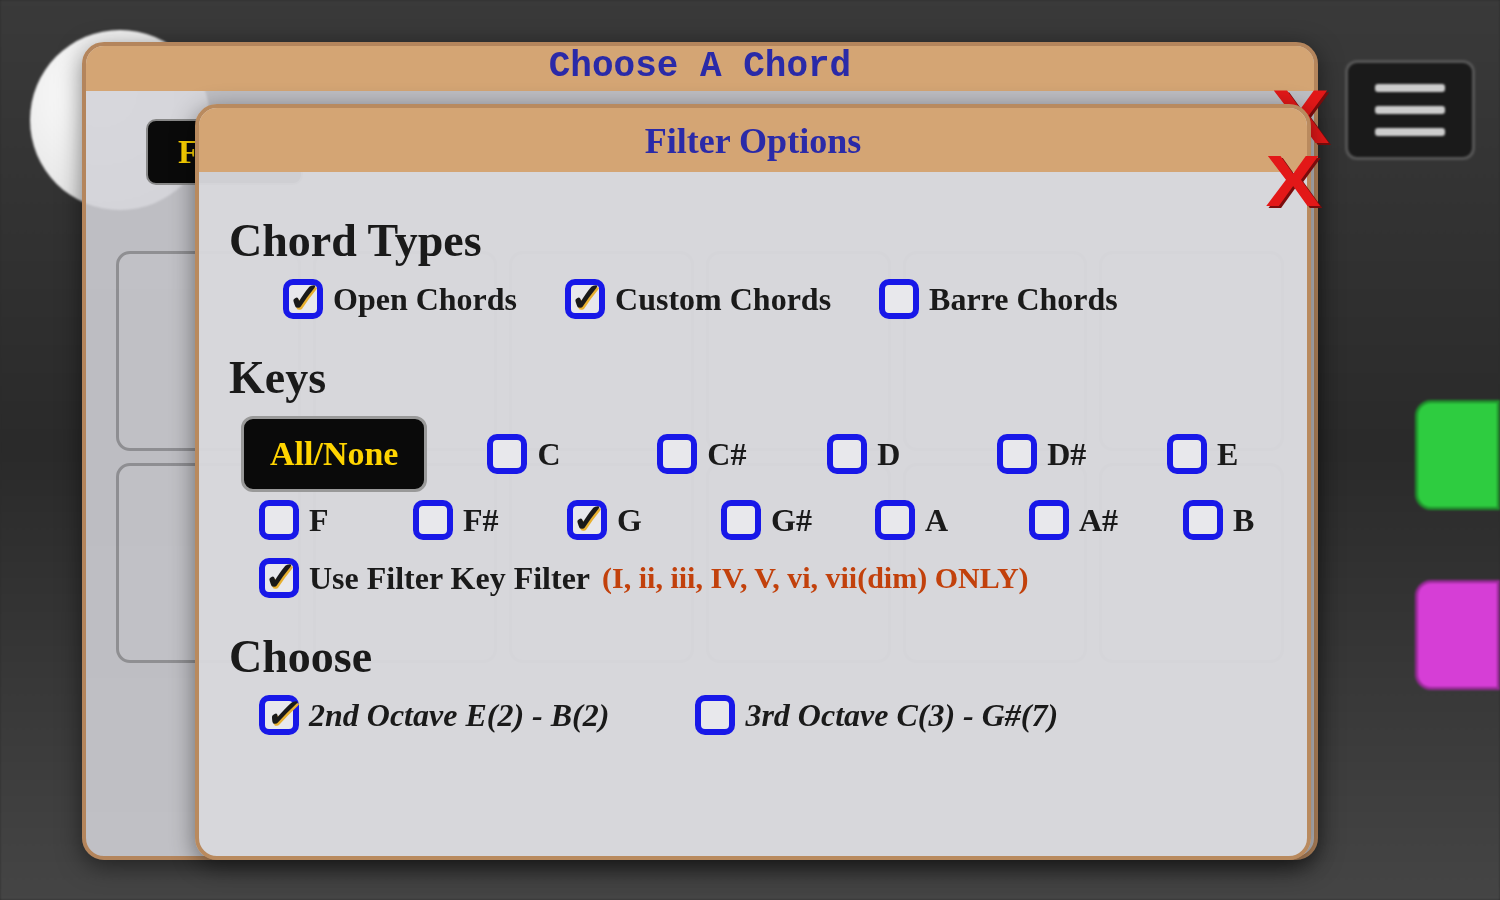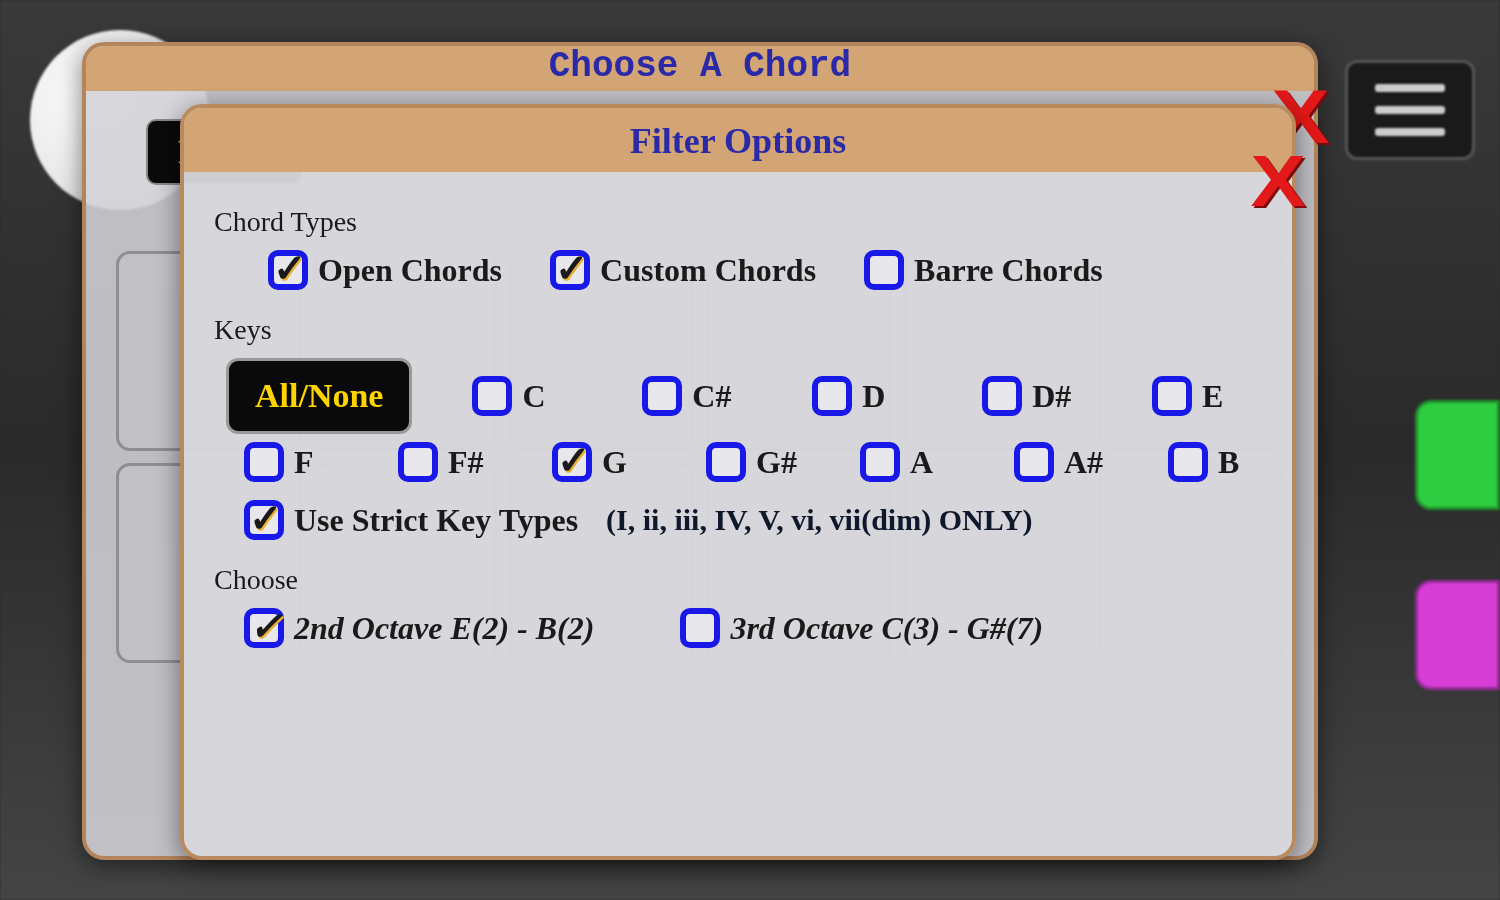--- a/index.html
+++ b/index.html
@@ -123,21 +123,21 @@
     height: 200px;
     background: #c8c8cc;
     border: 3px solid #3a3a3a;
     border-radius: 14px;
   }
 
   
   .dialog-inner {
     position: absolute;
     top: 104px;
-    left: 180px;
+    left: 195px;
     width: 1116px;
     height: 756px;
     background: rgba(215,215,220,0.96);
     border: 4px solid #b98a5e;
     border-radius: 22px;
     box-shadow: 0 6px 24px rgba(0,0,0,0.45);
     z-index: 10;
   }
   .dialog-inner-header {
     background: #d4a574;
@@ -161,24 +161,24 @@
     cursor: pointer;
     line-height: 0.6;
     font-family: Arial, sans-serif;
     transform: scaleX(1.15);
   }
 
   .inner-body {
     padding: 10px 30px 20px 30px;
   }
   .section-title {
-    font-size: 28px;
-    font-weight: 400;
+    font-size: 46px;
+    font-weight: 700;
     color: #1a1a1a;
-    margin: 24px 0 12px 0;
+    margin: 32px 0 12px 0;
   }
   .row {
     display: flex;
     align-items: center;
     flex-wrap: wrap;
     gap: 24px 48px;
     margin-left: 30px;
     margin-bottom: 8px;
     padding-left: 24px;
   }
@@ -240,22 +240,21 @@
   .strict-row {
     display: flex;
     align-items: center;
     gap: 12px;
     margin-left: 30px;
     margin-bottom: 8px;
   }
   .strict-note {
     font-size: 30px;
     font-weight: 700;
-    color: #0f172a;
-    margin-left: 16px;
+    color: #c2410c;
   }
   .octave-row {
     display: flex;
     gap: 86px;
     margin-left: 30px;
     font-style: italic;
   }
 </style>
 </head>
 <body>
@@ -373,21 +372,21 @@
         </div>
         <div class="check-item">
           <div class="checkbox"></div>
           <span class="check-label">B</span>
         </div>
       </div>
 
     <div class="strict-row">
       <div class="check-item">
         <div class="checkbox checked"></div>
-        <span class="check-label">Use Strict Key Types</span>
+        <span class="check-label">Use Filter Key Filter</span>
       </div>
       <span class="strict-note">(I, ii, iii, IV, V, vi, vii(dim) ONLY)</span>
     </div>
 
     <div class="section-title">Choose</div>
     <div class="octave-row">
       <div class="check-item">
         <div class="checkbox checked"></div>
         <span class="check-label">2nd Octave  E(2) - B(2)</span>
       </div>

